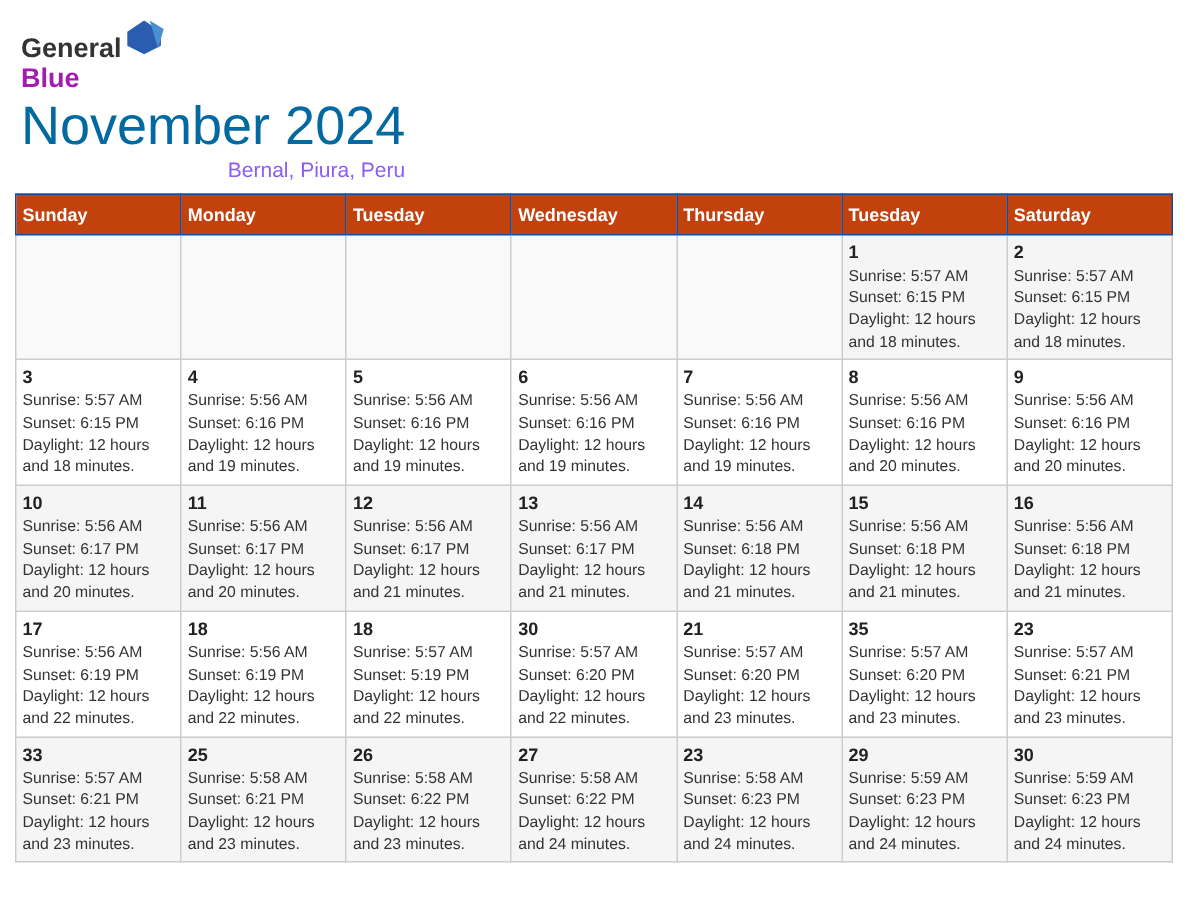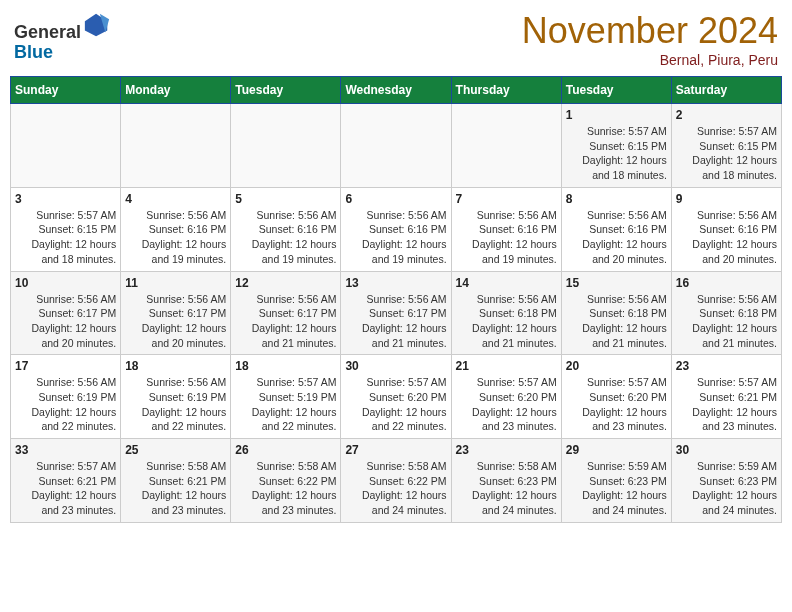--- a/index.html
+++ b/index.html
@@ -9,58 +9,58 @@
       width: 792px;
       min-height: 612px;
       padding: 10px;
     }
     .header {
       display: flex;
       justify-content: space-between;
       align-items: flex-start;
       margin-bottom: 8px;
       padding: 0 4px;
+      flex-direction: column;
     }
     .logo {
       display: flex;
       align-items: center;
       gap: 2px;
     }
     .logo-text {
       font-size: 18px;
       font-weight: bold;
       line-height: 1.1;
     }
     .logo-general { color: #333; }
-    .logo-blue { color: #0369a1; }
+    .logo-blue { color: #a21caf; }
     .logo-icon {
       width: 28px;
       height: 28px;
       margin-left: 2px;
     }
     .title-block {
       text-align: right;
     }
     .month-title {
       font-size: 36px;
       font-weight: normal;
-      color: #a16207;
-      margin-left: 36px;
+      color: #0369a1;
     }
     .subtitle {
       font-size: 14px;
-      color: #7f1d1d;
+      color: #8b5cf6;
     }
     .calendar {
       width: 100%;
       border-collapse: collapse;
       font-size: 11px;
     }
     .calendar thead th {
-      background: #15803d;
+      background: #c2410c;
       color: #fff;
       padding: 6px 4px;
       text-align: left;
       font-weight: bold;
       font-size: 12px;
       border: 1px solid #1a4a9a;
     }
     .calendar tbody td {
       border: 1px solid #ccc;
       vertical-align: top;
@@ -78,21 +78,20 @@
     .day-number {
       font-weight: bold;
       font-size: 12px;
       margin-bottom: 2px;
       color: #222;
     }
     .day-info {
       color: #333;
       font-size: 10.5px;
       line-height: 1.4;
-      text-align: right;
     }
     .empty-cell {
       background: #f9f9f9 !important;
     }
   </style>
 </head>
 <body>
 
 <div class="header">
   <div class="logo">
@@ -259,21 +258,21 @@
 Sunset: 6:20 PM
 Daylight: 12 hours and 22 minutes.</div>
         </td>
         <td>
           <div class="day-number">21</div>
           <div class="day-info">Sunrise: 5:57 AM
 Sunset: 6:20 PM
 Daylight: 12 hours and 23 minutes.</div>
         </td>
         <td>
-          <div class="day-number">20</div>
+          <div class="day-number">35</div>
           <div class="day-info">Sunrise: 5:57 AM
 Sunset: 6:20 PM
 Daylight: 12 hours and 23 minutes.</div>
         </td>
         <td>
           <div class="day-number">23</div>
           <div class="day-info">Sunrise: 5:57 AM
 Sunset: 6:21 PM
 Daylight: 12 hours and 23 minutes.</div>
         </td>

